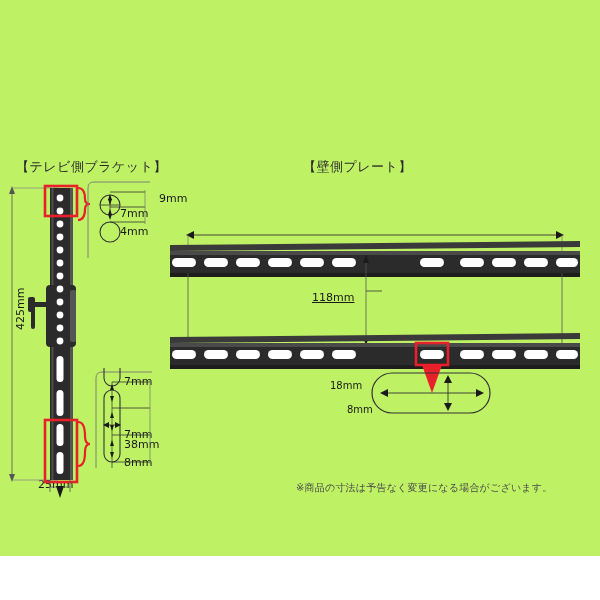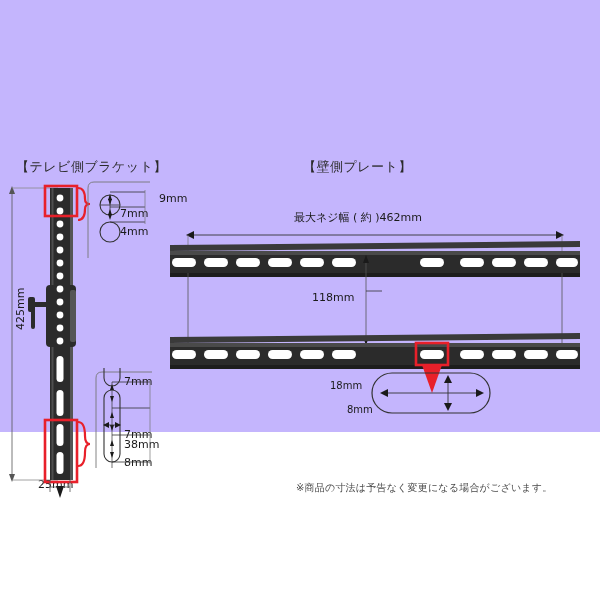--- a/index.html
+++ b/index.html
@@ -10,22 +10,22 @@
   body {
     width: 600px;
     height: 600px;
     overflow: hidden;
     font-family: "DejaVu Sans", "Liberation Sans", sans-serif;
     color: #231f20;
   }
   #page {
     position: relative;
     width: 600px;
-    height: 432px;
-    background: #c4b5fd;
+    height: 556px;
+    background: #bef264;
   }
   .abs { position: absolute; }
 
   
   .section-title {
     font-size: 13px;
     letter-spacing: 0.5px;
     color: #2b2b2b;
     white-space: nowrap;
     font-family: "DejaVu Sans", "Liberation Sans", sans-serif;
@@ -203,23 +203,22 @@
       <line x1="104" y1="275" x2="120" y2="275" stroke="#333" stroke-width="0.8"></line>
       <polygon points="103,275 109,272 109,278" fill="#1a1a1a"></polygon>
       <polygon points="121,275 115,272 115,278" fill="#1a1a1a"></polygon>
 
       <line x1="150" y1="230" x2="150" y2="314" stroke="#777" stroke-width="0.7"></line>
     </g>
   </svg>
 
   <div class="abs section-title" style="left:303px; top:158px;font-family:Liberation Serif, serif;">【壁側プレート】</div>
 
-  <div class="abs dim" style="left:294px; top:210px;">最大ネジ幅 ( 約 )462mm</div>
-
-  <div class="abs dim" style="left:312px; top:291px;">118mm</div>
+
+  <div class="abs dim" style="left:312px; top:291px;text-decoration:underline;">118mm</div>
 
   <div class="abs dim dim-sm" style="left:330px; top:380px;text-align:center;">18mm</div>
 
   <div class="abs dim dim-sm" style="left:347px; top:404px;">8mm</div>
 
   <svg class="abs" style="left:170px; top:195px;" width="410" height="240">
 
     <g>
       <line x1="18" y1="40" x2="392" y2="40" stroke="#333" stroke-width="0.9"></line>
       <polygon points="16,40 24,36 24,44" fill="#1a1a1a"></polygon>

